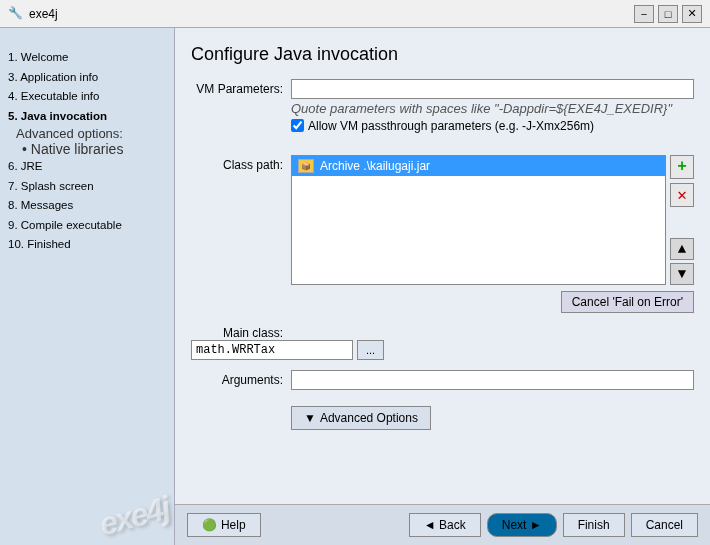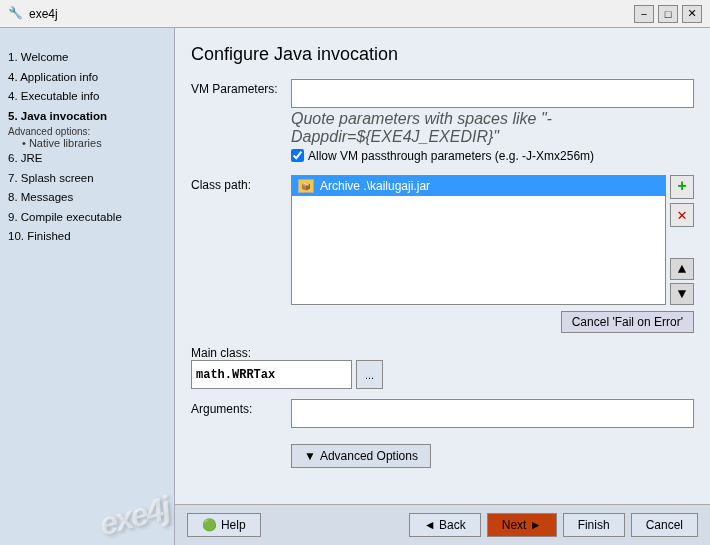--- a/index.html
+++ b/index.html
@@ -70,26 +70,27 @@
       font-size: 11.5px;
       line-height: 1.7;
       color: #000;
       font-family: Arial, sans-serif;
       cursor: pointer;
     }
     .sidebar-item.active {
       font-weight: bold;
     }
     .sidebar-sub {
-      font-size: 10px;
+      font-size: 13px;
       color: #333;
+      margin-left: 8px;
       font-family: Arial, sans-serif;
     }
     .sidebar-subitem {
-      font-size: 11px;
+      font-size: 14px;
       color: #333;
       margin-left: 14px;
       font-family: Arial, sans-serif;
     }
     .sidebar-logo {
       position: absolute;
       bottom: 10px;
       right: 5px;
       font-size: 32px;
       font-weight: bold;
@@ -121,39 +122,39 @@
     
     .form-row {
       display: flex;
       align-items: flex-start;
       margin-bottom: 6px;
     }
     .form-label {
       width: 100px;
       font-size: 12px;
       font-family: Arial, sans-serif;
+      text-align: right;
       padding-right: 8px;
       padding-top: 3px;
       flex-shrink: 0;
     }
     .form-content {
       flex: 1;
     }
     .text-input {
       width: 100%;
-      height: 29px;
+      height: 20px;
       border: 1px solid #888;
       background: white;
       font-size: 12px;
       padding: 2px 4px;
       font-family: 'Courier New', monospace;
-      font-weight: bold;
     }
     .hint-text {
-      font-size: 16px;
+      font-size: 13px;
       color: #555;
       font-family: Arial, sans-serif;
       margin-top: 2px;
       font-style: italic;
     }
     .checkbox-row {
       display: flex;
       align-items: flex-start;
       gap: 4px;
       margin-top: 3px;
@@ -255,21 +256,22 @@
       border: 1px solid #888;
       background: #dce4f0;
       font-size: 12px;
       font-family: Arial, sans-serif;
       cursor: pointer;
       display: flex;
       align-items: center;
       gap: 4px;
     }
     .bottom-btn.primary {
-      background: #c2410c;
+      background: #0369a1;
+      border-radius: 10px;
     }
 
     .archive-icon {
       width: 16px;
       height: 14px;
       display: inline-block;
       background: #f5c842;
       border: 1px solid #aaa;
       font-size: 8px;
       text-align: center;
@@ -301,21 +303,21 @@
     <div class="titlebar-btn">−</div>
     <div class="titlebar-btn">□</div>
     <div class="titlebar-btn">✕</div>
   </div>
 </div>
 
 <div class="main-container">
 
   <div class="sidebar">
     <div class="sidebar-item">1. Welcome</div>
-    <div class="sidebar-item">4. Application info</div>
+    <div class="sidebar-item">3. Application info</div>
     <div class="sidebar-item">4. Executable info</div>
     <div class="sidebar-item active">5. Java invocation</div>
     <div class="sidebar-sub">Advanced options:</div>
     <div class="sidebar-subitem">• Native libraries</div>
     <div class="sidebar-item">6. JRE</div>
     <div class="sidebar-item">7. Splash screen</div>
     <div class="sidebar-item">8. Messages</div>
     <div class="sidebar-item">9. Compile executable</div>
     <div class="sidebar-item">10. Finished</div>
     <div class="sidebar-logo">exe4j</div>
@@ -330,21 +332,21 @@
         <div class="form-content">
           <input type="text" class="text-input" value="" style="">
           <div class="hint-text">Quote parameters with spaces like "-Dappdir=${EXE4J_EXEDIR}"</div>
           <div class="checkbox-row">
             <input type="checkbox" checked="" style="">
             <span class="checkbox-label">Allow VM passthrough parameters (e.g. -J-Xmx256m)</span>
           </div>
         </div>
       </div>
 
-      <div class="form-row" style="margin-top:6px;">
+      <div class="form-row" style="margin-top:16px;">
         <div class="form-label">Class path:</div>
         <div class="form-content">
           <div class="classpath-container">
             <div class="classpath-list">
               <div class="classpath-item selected">
                 <span class="archive-icon">📦</span>
                 <span>Archive .\kailugaji.jar</span>
               </div>
             </div>
             <div class="classpath-buttons">

